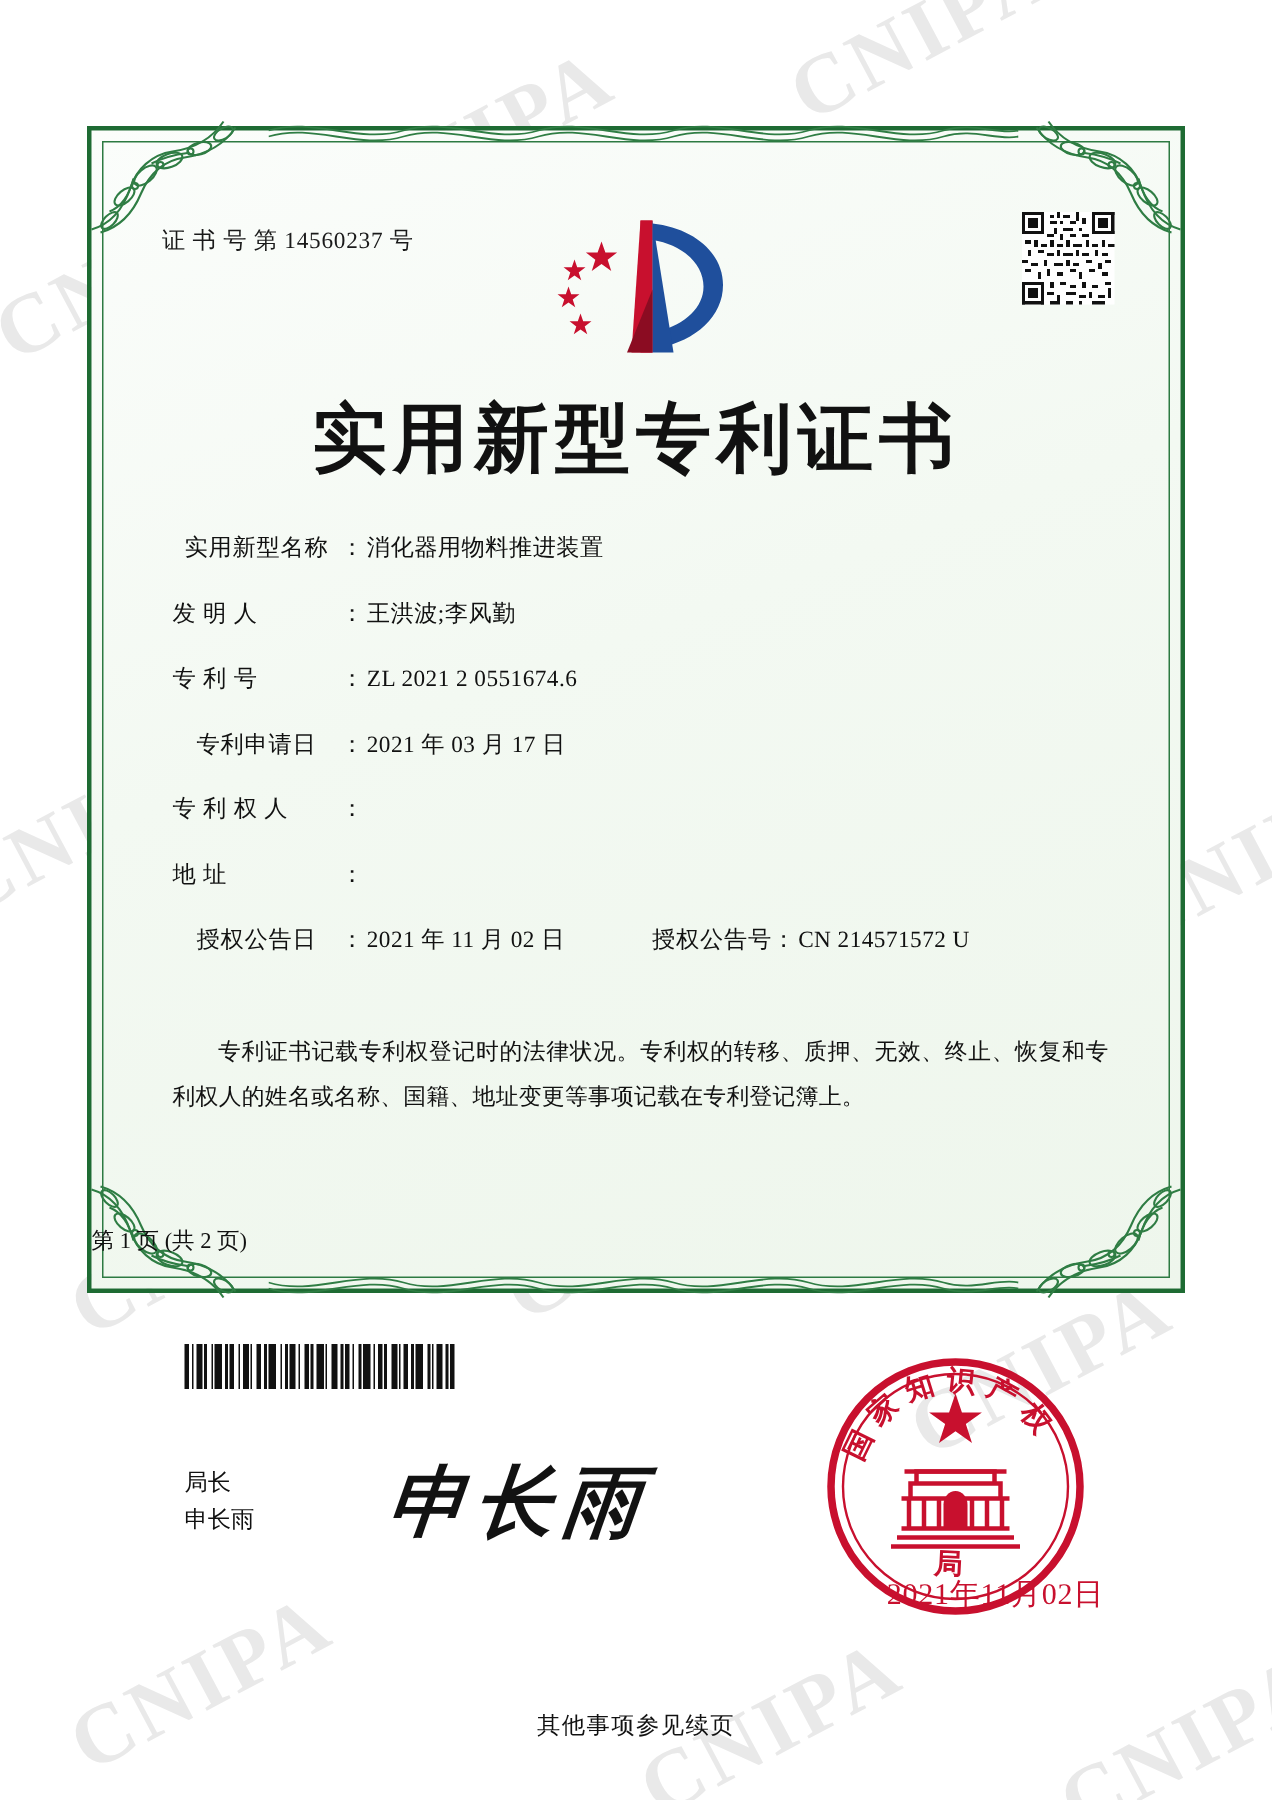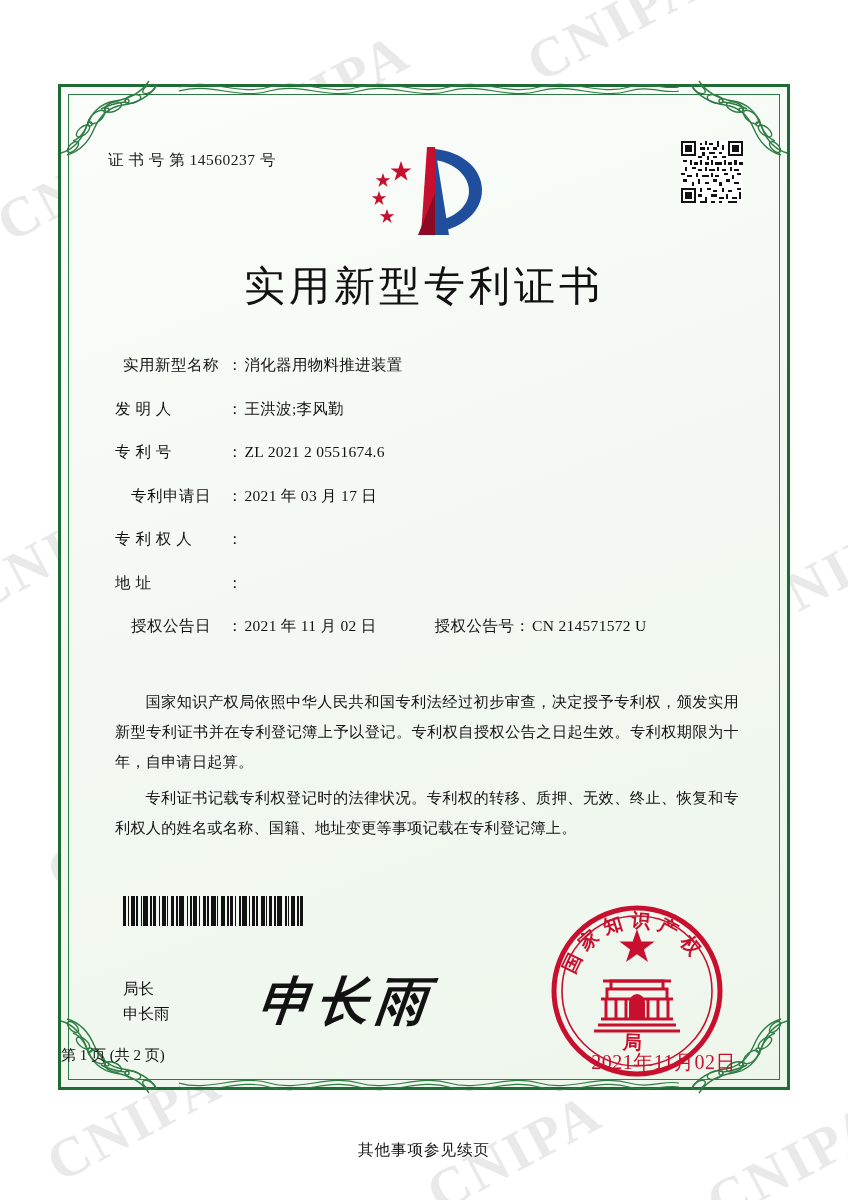--- a/index.html
+++ b/index.html
@@ -32,21 +32,21 @@
     transform: rotate(-28deg);
     white-space: nowrap;
   }
 
   
   .certificate {
     position: absolute;
     left: 58px;
     top: 84px;
     width: 732px;
-    height: 1006px;
+    height: 778px;
     box-sizing: border-box;
     border: 3px solid #1e6b33;
     background: linear-gradient(160deg, #fbfdfb 0%, #f3f9f2 45%, #eef6ec 100%);
     z-index: 1;
   }
   .certificate:before {
     content: "";
     position: absolute;
     left: 7px;
     top: 7px;
@@ -103,22 +103,22 @@
     width: 170px;
     height: 102px;
   }
 
   .title {
     position: absolute;
     left: 0;
     right: 0;
     top: 172px;
     text-align: center;
-    font-size: 41px;
-    font-weight: normal;
+    font-size: 50px;
+    font-weight: bold;
     letter-spacing: 4px;
     color: #111;
     font-family: "DejaVu Serif", serif;
   }
 
   
   .fields {
     position: absolute;
     left: 54px;
     right: 48px;
@@ -490,21 +490,20 @@
       <span class="flabel">授权公告日</span>
       <span class="fcolon">：</span>
       <span class="fvalue">2021 年 11 月 02 日</span>
       <span class="second-label">授权公告号</span>
       <span class="fcolon">：</span>
       <span class="fvalue">CN 214571572 U</span>
     </div>
   </div>
 
   <div class="paras">
-    <p>国家知识产权局依照中华人民共和国专利法经过初步审查，决定授予专利权，颁发实用新型专利证书并在专利登记簿上予以登记。专利权自授权公告之日起生效。专利权期限为十年，自申请日起算。</p>
     <p>专利证书记载专利权登记时的法律状况。专利权的转移、质押、无效、终止、恢复和专利权人的姓名或名称、国籍、地址变更等事项记载在专利登记簿上。</p>
   </div>
 
   <div class="barcode">
     <i style="width:3px"></i>
       <i style="width:2px;background:transparent"></i>
     <i style="width:1px"></i>
       <i style="width:2px;background:transparent"></i>
     <i style="width:4px"></i>
       <i style="width:1px;background:transparent"></i>

